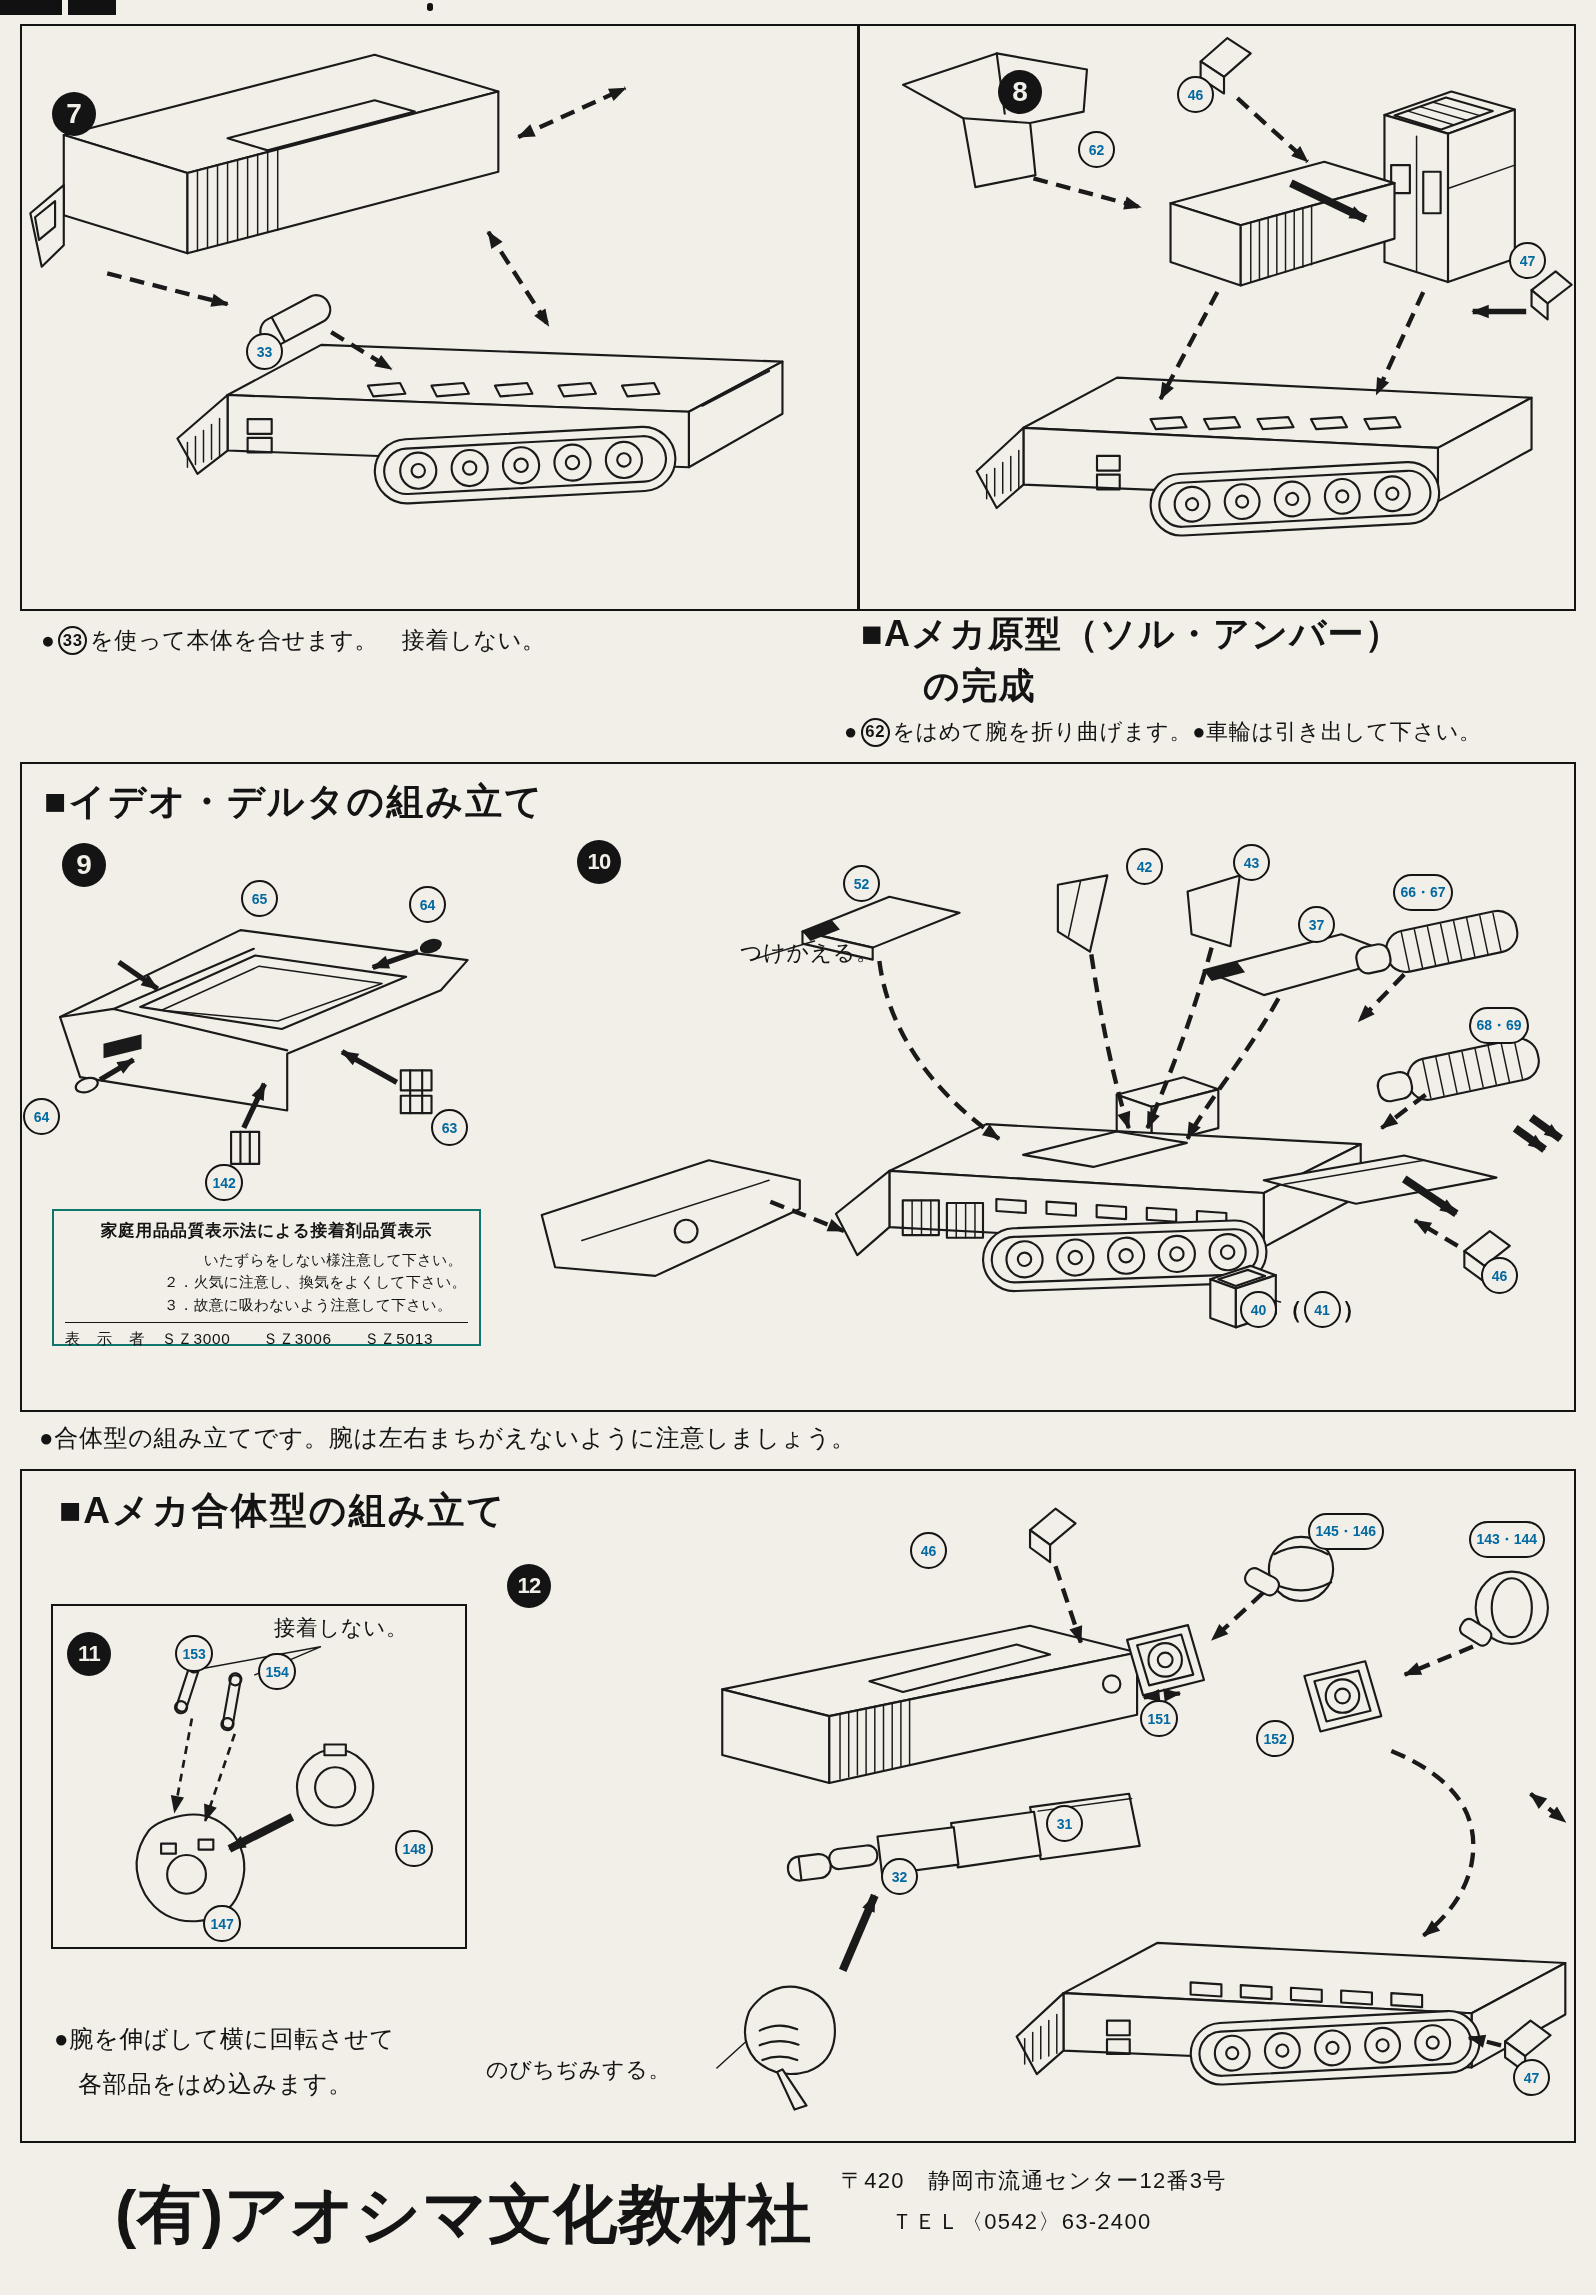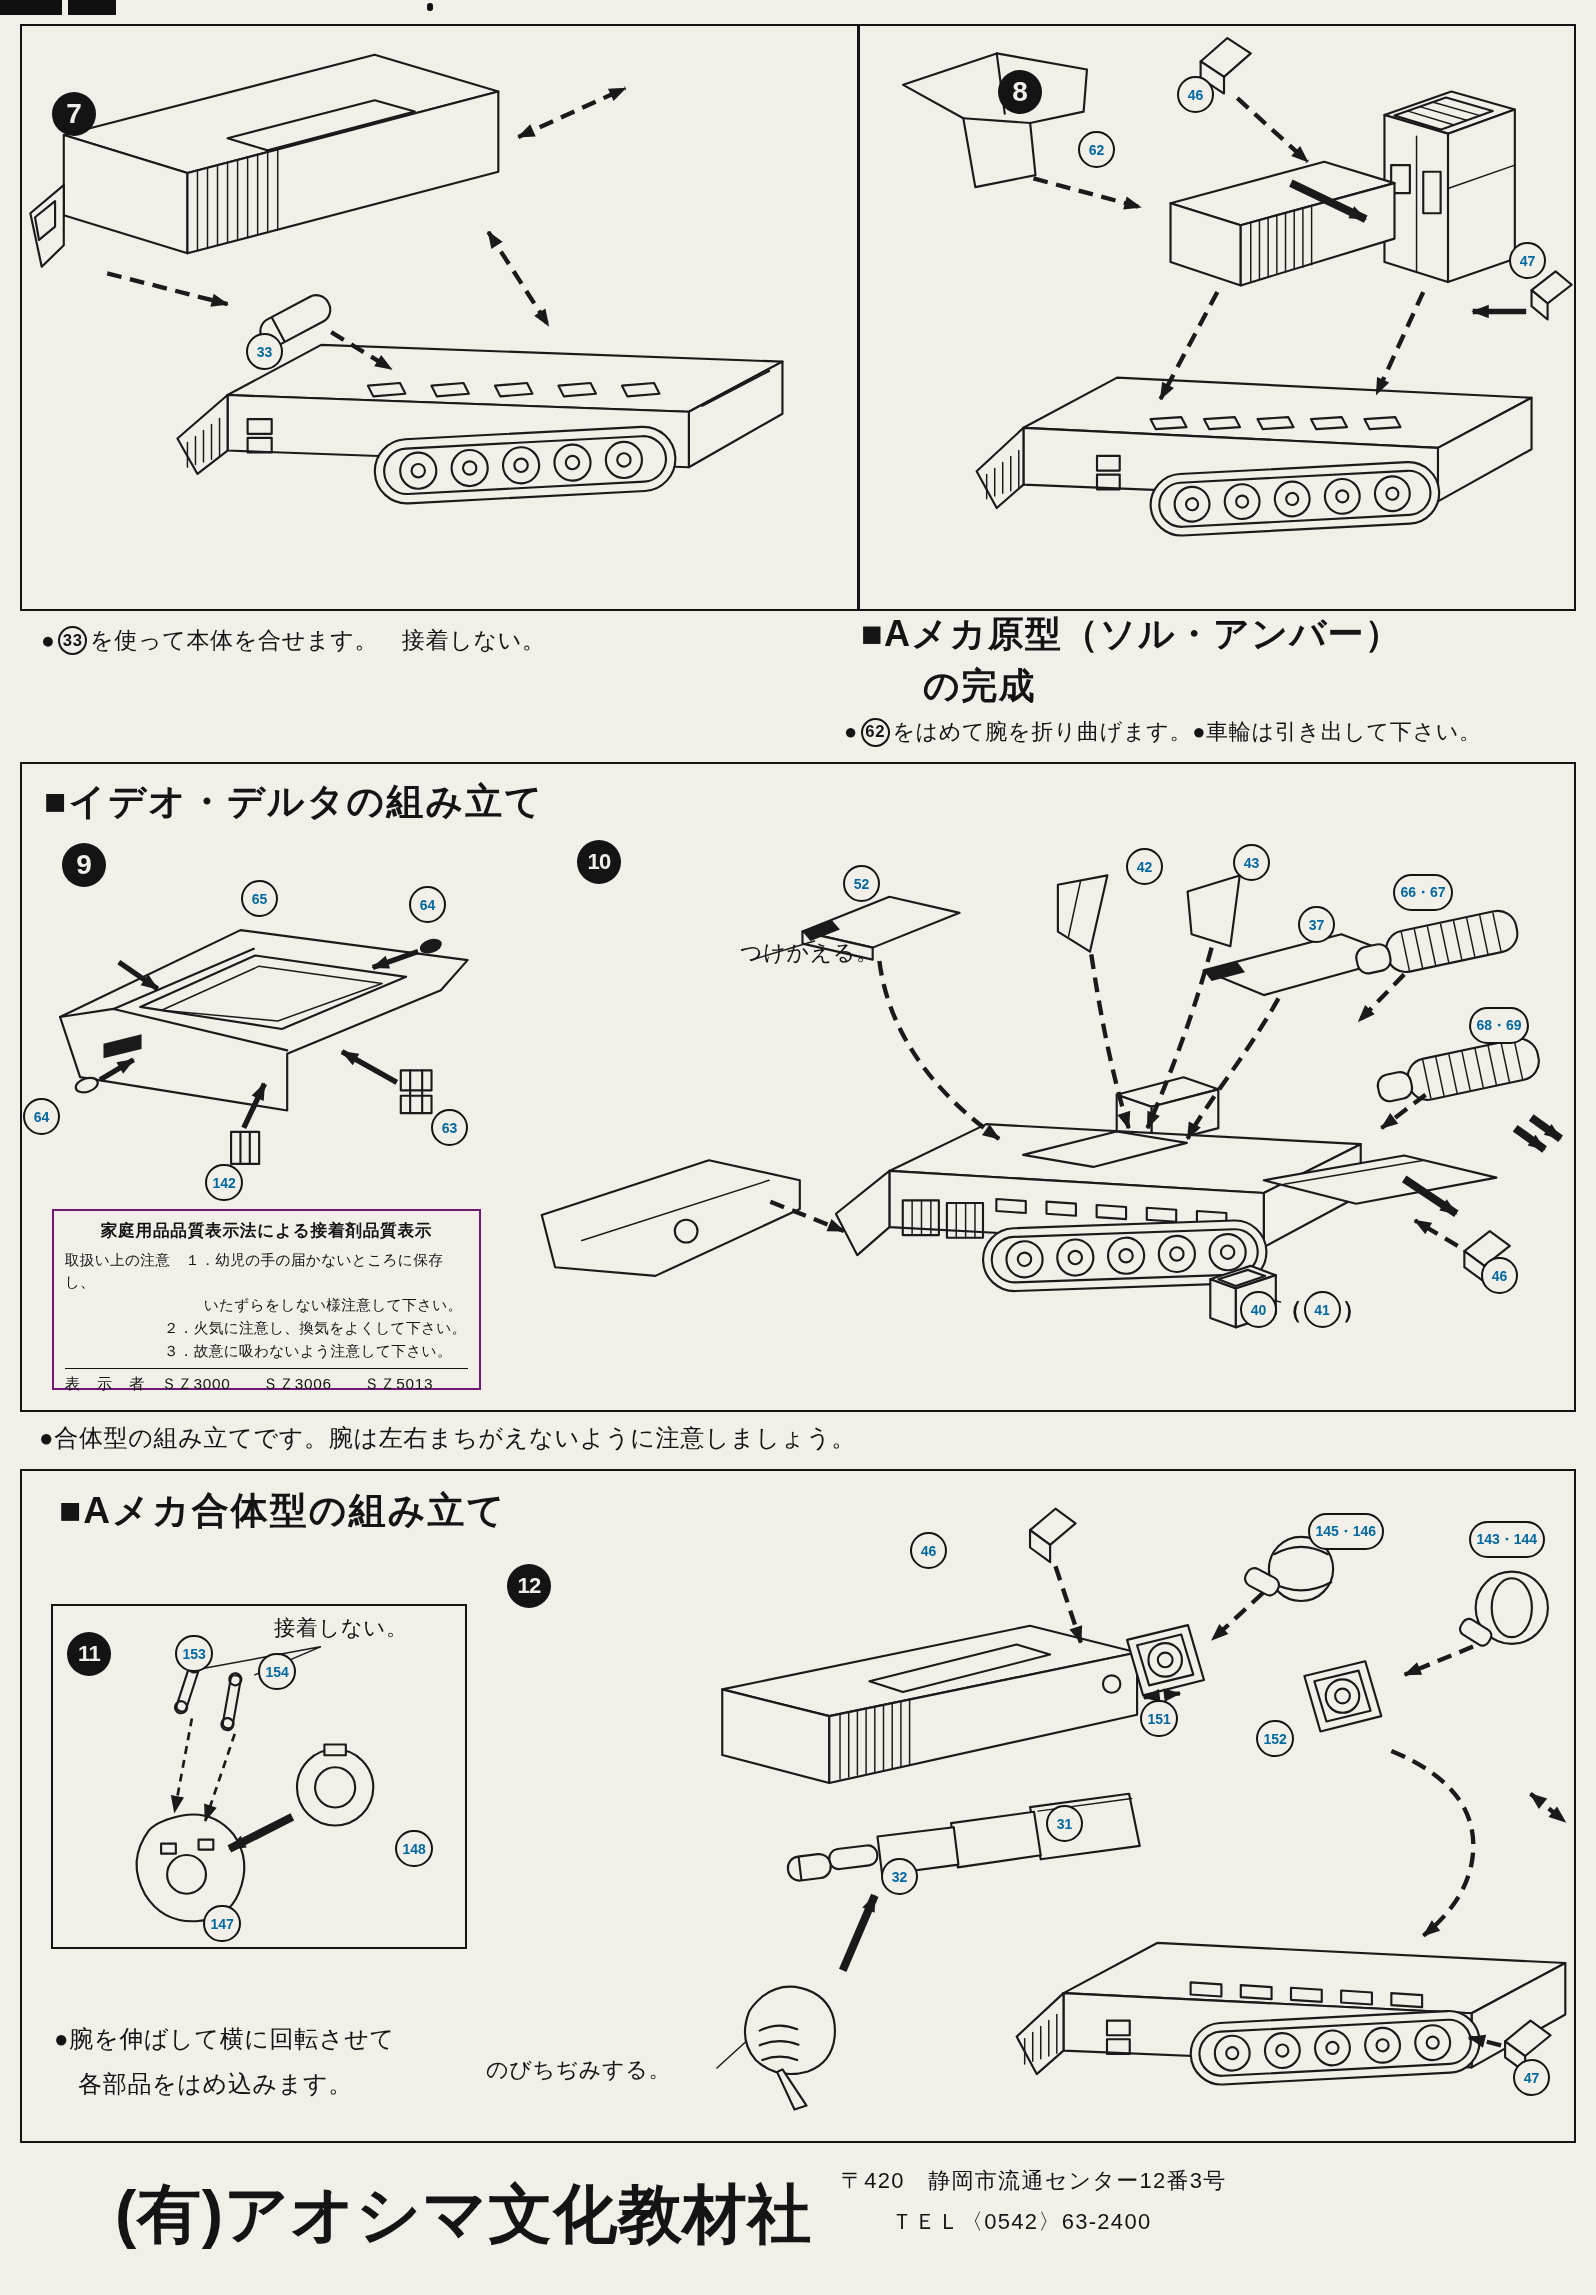--- a/index.html
+++ b/index.html
@@ -27,21 +27,21 @@
   .cap{position:absolute;font-size:23px;letter-spacing:0.7px;white-space:nowrap;display:flex;align-items:center;z-index:6;}
   .ico{
     display:inline-flex;align-items:center;justify-content:center;width:29px;height:29px;
     border:2px solid #141414;border-radius:50%;font-size:16.7px;font-weight:bold;margin:0 2.7px;flex:none;
     box-sizing:border-box;
   }
   .h-big{position:absolute;font-size:36px;font-weight:bold;letter-spacing:1.3px;white-space:nowrap;z-index:6;}
   .h-sec{position:absolute;font-size:37px;font-weight:bold;letter-spacing:2px;white-space:nowrap;z-index:6;}
   .note{position:absolute;font-size:24px;letter-spacing:0.7px;white-space:nowrap;z-index:6;}
   .lbl{position:absolute;font-size:22px;letter-spacing:0.7px;white-space:nowrap;z-index:6;}
-  .qbox{position:absolute;left:52px;top:1209px;width:429px;height:181px;border:2px solid #701a75;
+  .qbox{position:absolute;left:52px;top:1209px;width:429px;height:137px;border:2px solid #0f766e;
     box-sizing:border-box;padding:8px 10.7px 0;z-index:6;background:#f2efe8;}
   .qtitle{text-align:center;font-size:16.7px;font-weight:bold;letter-spacing:0.7px;margin-bottom:6.7px;}
   .qline{font-size:14.7px;line-height:1.55;letter-spacing:0.3px;}
   .q2{padding-left:139px;}
   .q3,.q4{padding-left:99px;}
   .qfoot{border-top:1.3px solid #141414;margin-top:5.4px;padding-top:5.4px;font-size:15.4px;letter-spacing:0.7px;}
   .logo{position:absolute;font-size:64px;font-weight:900;letter-spacing:0.7px;white-space:nowrap;z-index:6;}
   .addr{position:absolute;font-size:22px;letter-spacing:1.3px;white-space:nowrap;z-index:6;}
   .scanbar{position:absolute;background:#111;z-index:7;}
   svg{position:absolute;overflow:visible;z-index:2;}
@@ -281,21 +281,20 @@
   <line class="sa" x1="118" y1="118" x2="176" y2="158" marker-end="url(#a9)"></line>
 </svg>
 <div class="co" style="left:241px;top:880px;">65</div>
 <div class="co" style="left:409px;top:886px;">64</div>
 <div class="co" style="left:23px;top:1098px;">64</div>
 <div class="co" style="left:431px;top:1109px;">63</div>
 <div class="co" style="left:205px;top:1164px;">142</div>
 
 <div class="qbox">
   <div class="qtitle">家庭用品品質表示法による接着剤品質表示</div>
-  <div class="qline q1">取扱い上の注意　１．幼児の手の届かないところに保存し、</div>
   <div class="qline q2">いたずらをしない様注意して下さい。</div>
   <div class="qline q3">２．火気に注意し、換気をよくして下さい。</div>
   <div class="qline q4">３．故意に吸わないよう注意して下さい。</div>
   <div class="qfoot">表　示　者　ＳＺ3000　　ＳＺ3006　　ＳＺ5013</div>
 </div>
 
 <svg style="left:515px;top:866px;" width="1059" height="543" viewBox="0 0 1584 812">
   <defs>
     <marker id="a10" markerUnits="userSpaceOnUse" markerWidth="30" markerHeight="24" refX="26" refY="12" orient="auto-start-reverse">
       <path d="M2,2 L28,12 L2,22 Z" fill="#1a1a1a"></path>

